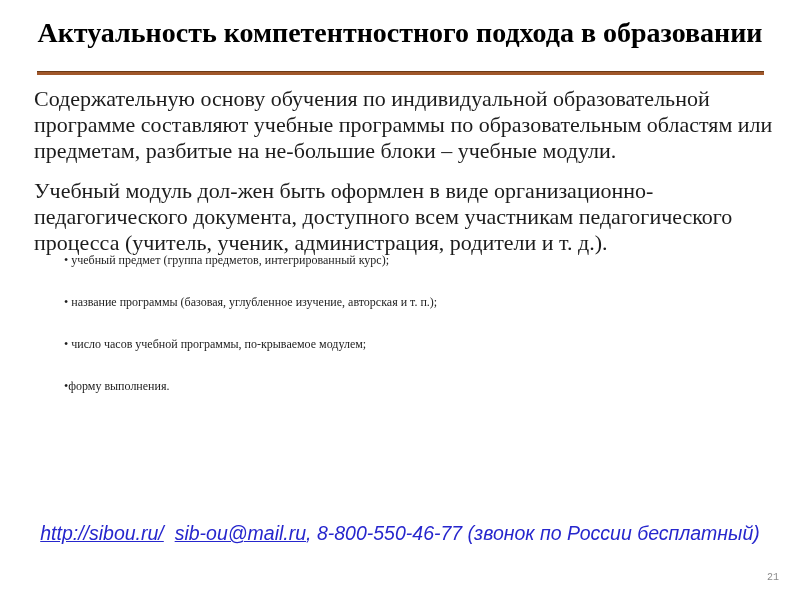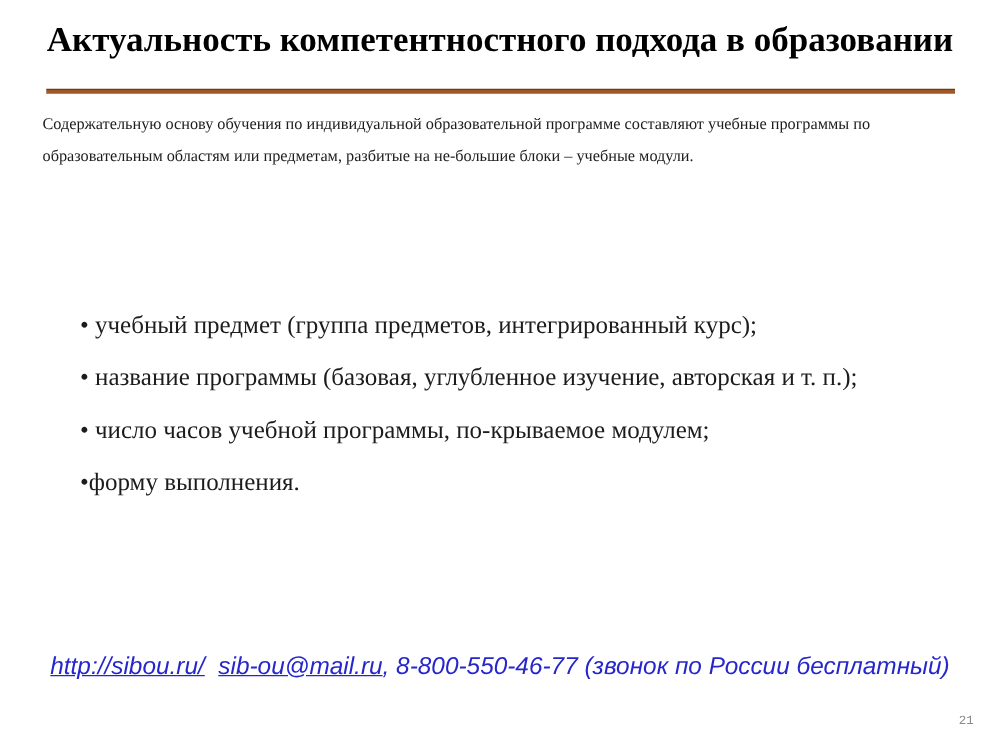--- a/index.html
+++ b/index.html
@@ -33,31 +33,31 @@
     height: 4px;
     background: linear-gradient(to bottom,
       var(--accent_dark, #6B3A16) 0 30%,
       var(--accent, #A0572A) 30% 100%);
   }
   .body-text {
     position: absolute;
     top: 86px;
     left: 34px;
     width: 744px;
-    font-size: 13px;
+    font-size: 22px;
     line-height: 26px;
   }
   .body-text p { margin: 0; white-space: pre-wrap; }
   .para-2 { margin-top: 14px !important; }
   .bullet-list {
     position: absolute;
     top: 247px;
     left: 64px;
     width: 712px;
-    font-size: 20px;
+    font-size: 12px;
     line-height: 26px;
   }
   .bullet-item { margin-bottom: 16px; white-space: pre-wrap; }
   .bullet-marker { display: inline; }
   .bullet-text { display: inline; }
   .footer {
     position: absolute;
     top: 520px;
     left: 0;
     width: 100%;
@@ -88,20 +88,21 @@
 <body>
 
 <div class="slide">
 
   <div class="slide-title">Актуальность компетентностного подхода в образовании</div>
 
   <div class="title-divider"></div>
 
   <div class="body-text">
     <p class="para-1">Содержательную основу обучения по индивидуальной образовательной программе составляют учебные программы по образовательным областям или предметам, разбитые на не-большие блоки – учебные модули.</p>
+    <p class="para-2">Учебный модуль дол-жен быть оформлен в виде организационно-педагогического документа, доступного всем участникам педагогического процесса (учитель, ученик, администрация, родители и т. д.).</p>
   </div>
 
   <div class="bullet-list">
     <div class="bullet-item"><span class="bullet-marker">•</span><span class="bullet-text"> учебный предмет (группа предметов, интегрированный курс);</span></div>
     <div class="bullet-item"><span class="bullet-marker">•</span><span class="bullet-text"> название программы (базовая, углубленное изучение, авторская и т. п.);</span></div>
     <div class="bullet-item"><span class="bullet-marker">•</span><span class="bullet-text"> число часов учебной программы, по-крываемое модулем;</span></div>
     <div class="bullet-item"><span class="bullet-marker">•</span><span class="bullet-text">форму выполнения.</span></div>
   </div>
 
   <div class="footer"><a class="footer-link">http://sibou.ru/</a><span>  </span><a class="footer-link">sib-ou@mail.ru</a><span>, 8-800-550-46-77 (звонок по России бесплатный)</span></div>

